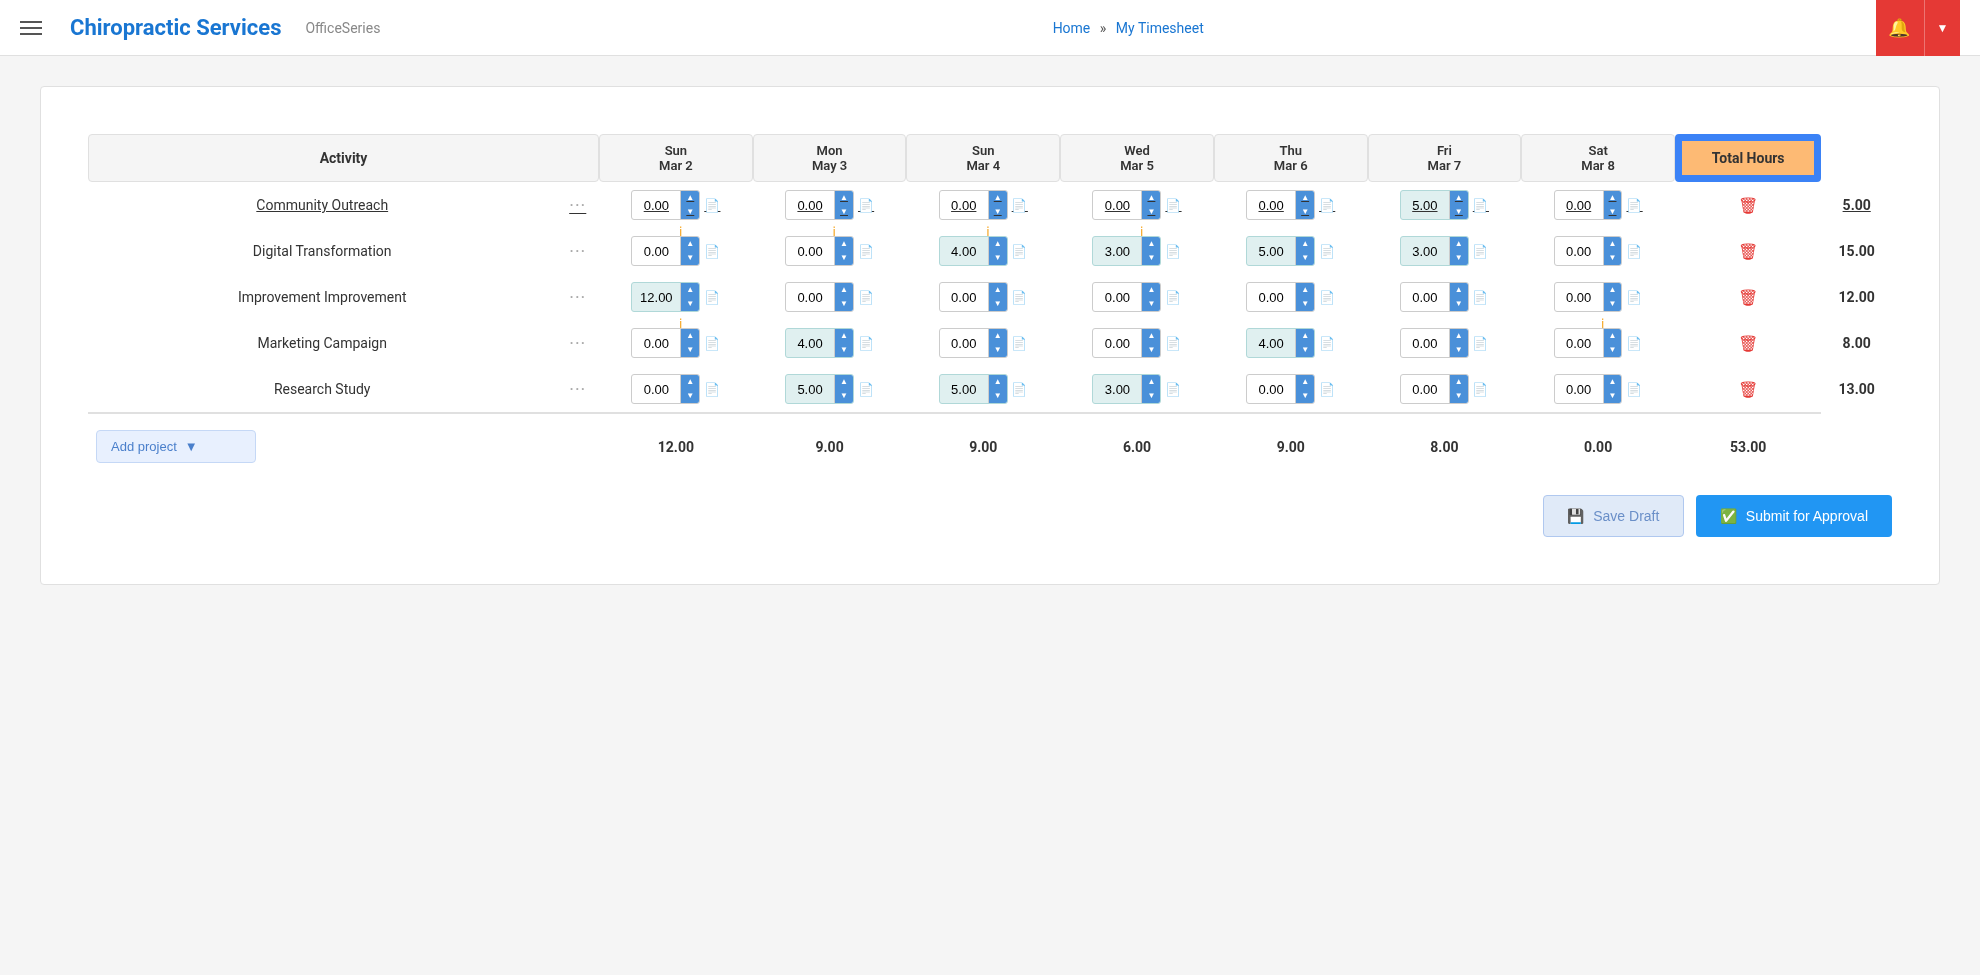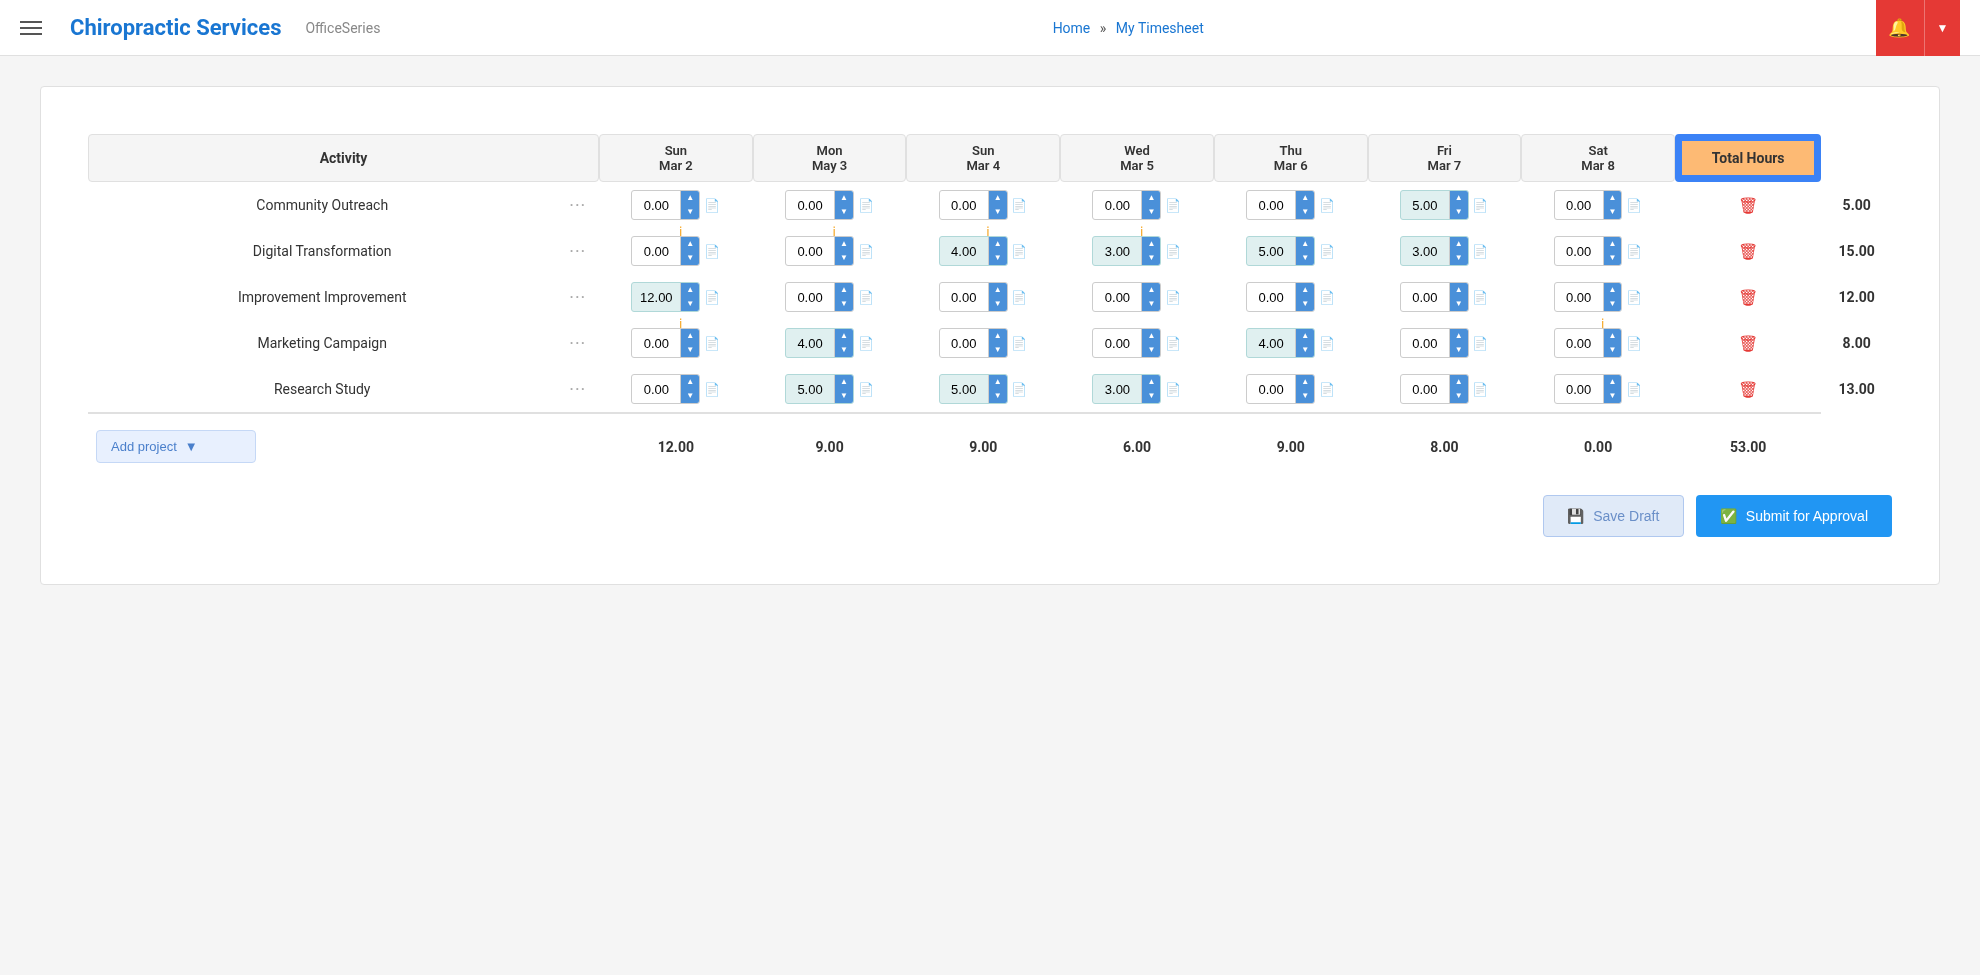--- a/index.html
+++ b/index.html
@@ -327,21 +327,21 @@
           </th>
           <th class="th-day" id="day-6">
             <div class="col-header-day-name">Sat</div>
             <div class="col-header-date">Mar 8</div>
           </th>
           <th class="th-total">Total Hours</th>
         </tr>
       </thead>
       <tbody id="timesheet-body">
 
-      <tr style="border-bottom: 1px solid rgb(238, 238, 238);">
+      <tr style="border-bottom: 1px solid rgb(238, 238, 238); text-decoration: underline;">
             <td class="td-activity">Community Outreach</td>
             <td class="td-dots" style="color: rgb(170, 170, 170); font-size: 18px; letter-spacing: 1px;">···</td>
             <td style="padding: 8px 4px;">
               <div style="display: flex; flex-direction: column; align-items: center; position: relative;">
                 <div class="time-cell">
                   <div class="time-input-wrap">
                     <input type="text" class="time-value" value="0.00" style="">
                     <div class="time-spinners">
                       <button class="spin-btn">▲</button>
                       <button class="spin-btn">▼</button>

